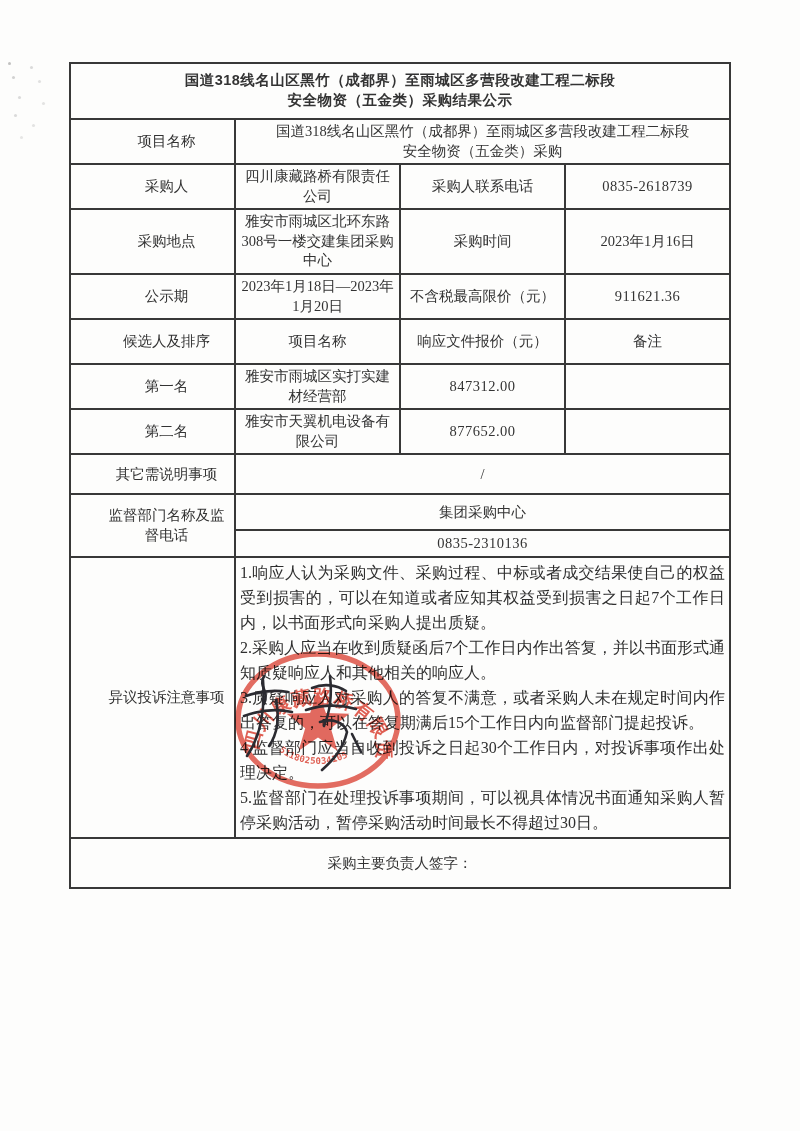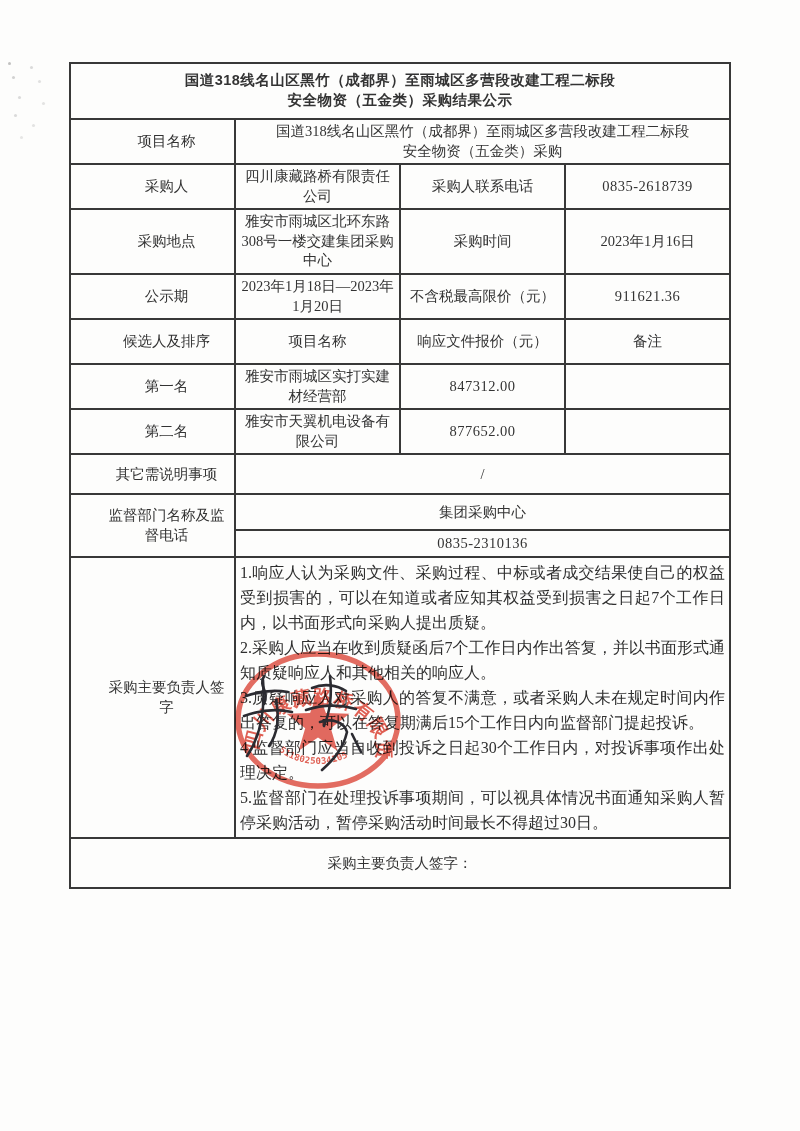--- a/index.html
+++ b/index.html
@@ -129,21 +129,21 @@
 
     <tr style="height:36px;">
       <td class="c1" rowspan="2">监督部门名称及监督电话</td>
       <td colspan="3">集团采购中心</td>
     </tr>
     <tr style="height:27px;">
       <td colspan="3" class="num">0835-2310136</td>
     </tr>
 
     <tr style="height:205px;">
-      <td class="c1">采购主要负责人签字</td>
+      <td class="c1">异议投诉注意事项</td>
       <td colspan="3" class="objection-cell">
         <div class="item">1.响应人认为采购文件、采购过程、中标或者成交结果使自己的权益受到损害的，可以在知道或者应知其权益受到损害之日起7个工作日内，以书面形式向采购人提出质疑。</div>
         <div class="item">2.采购人应当在收到质疑函后7个工作日内作出答复，并以书面形式通知质疑响应人和其他相关的响应人。</div>
         <div class="item">3.质疑响应人对采购人的答复不满意，或者采购人未在规定时间内作出答复的，可以在答复期满后15个工作日内向监督部门提起投诉。</div>
         <div class="item">4.监督部门应当自收到投诉之日起30个工作日内，对投诉事项作出处理决定。</div>
         <div class="item">5.监督部门在处理投诉事项期间，可以视具体情况书面通知采购人暂停采购活动，暂停采购活动时间最长不得超过30日。</div>
       </td>
     </tr>
 
     <tr style="height:50px;padding-left:28px;">

